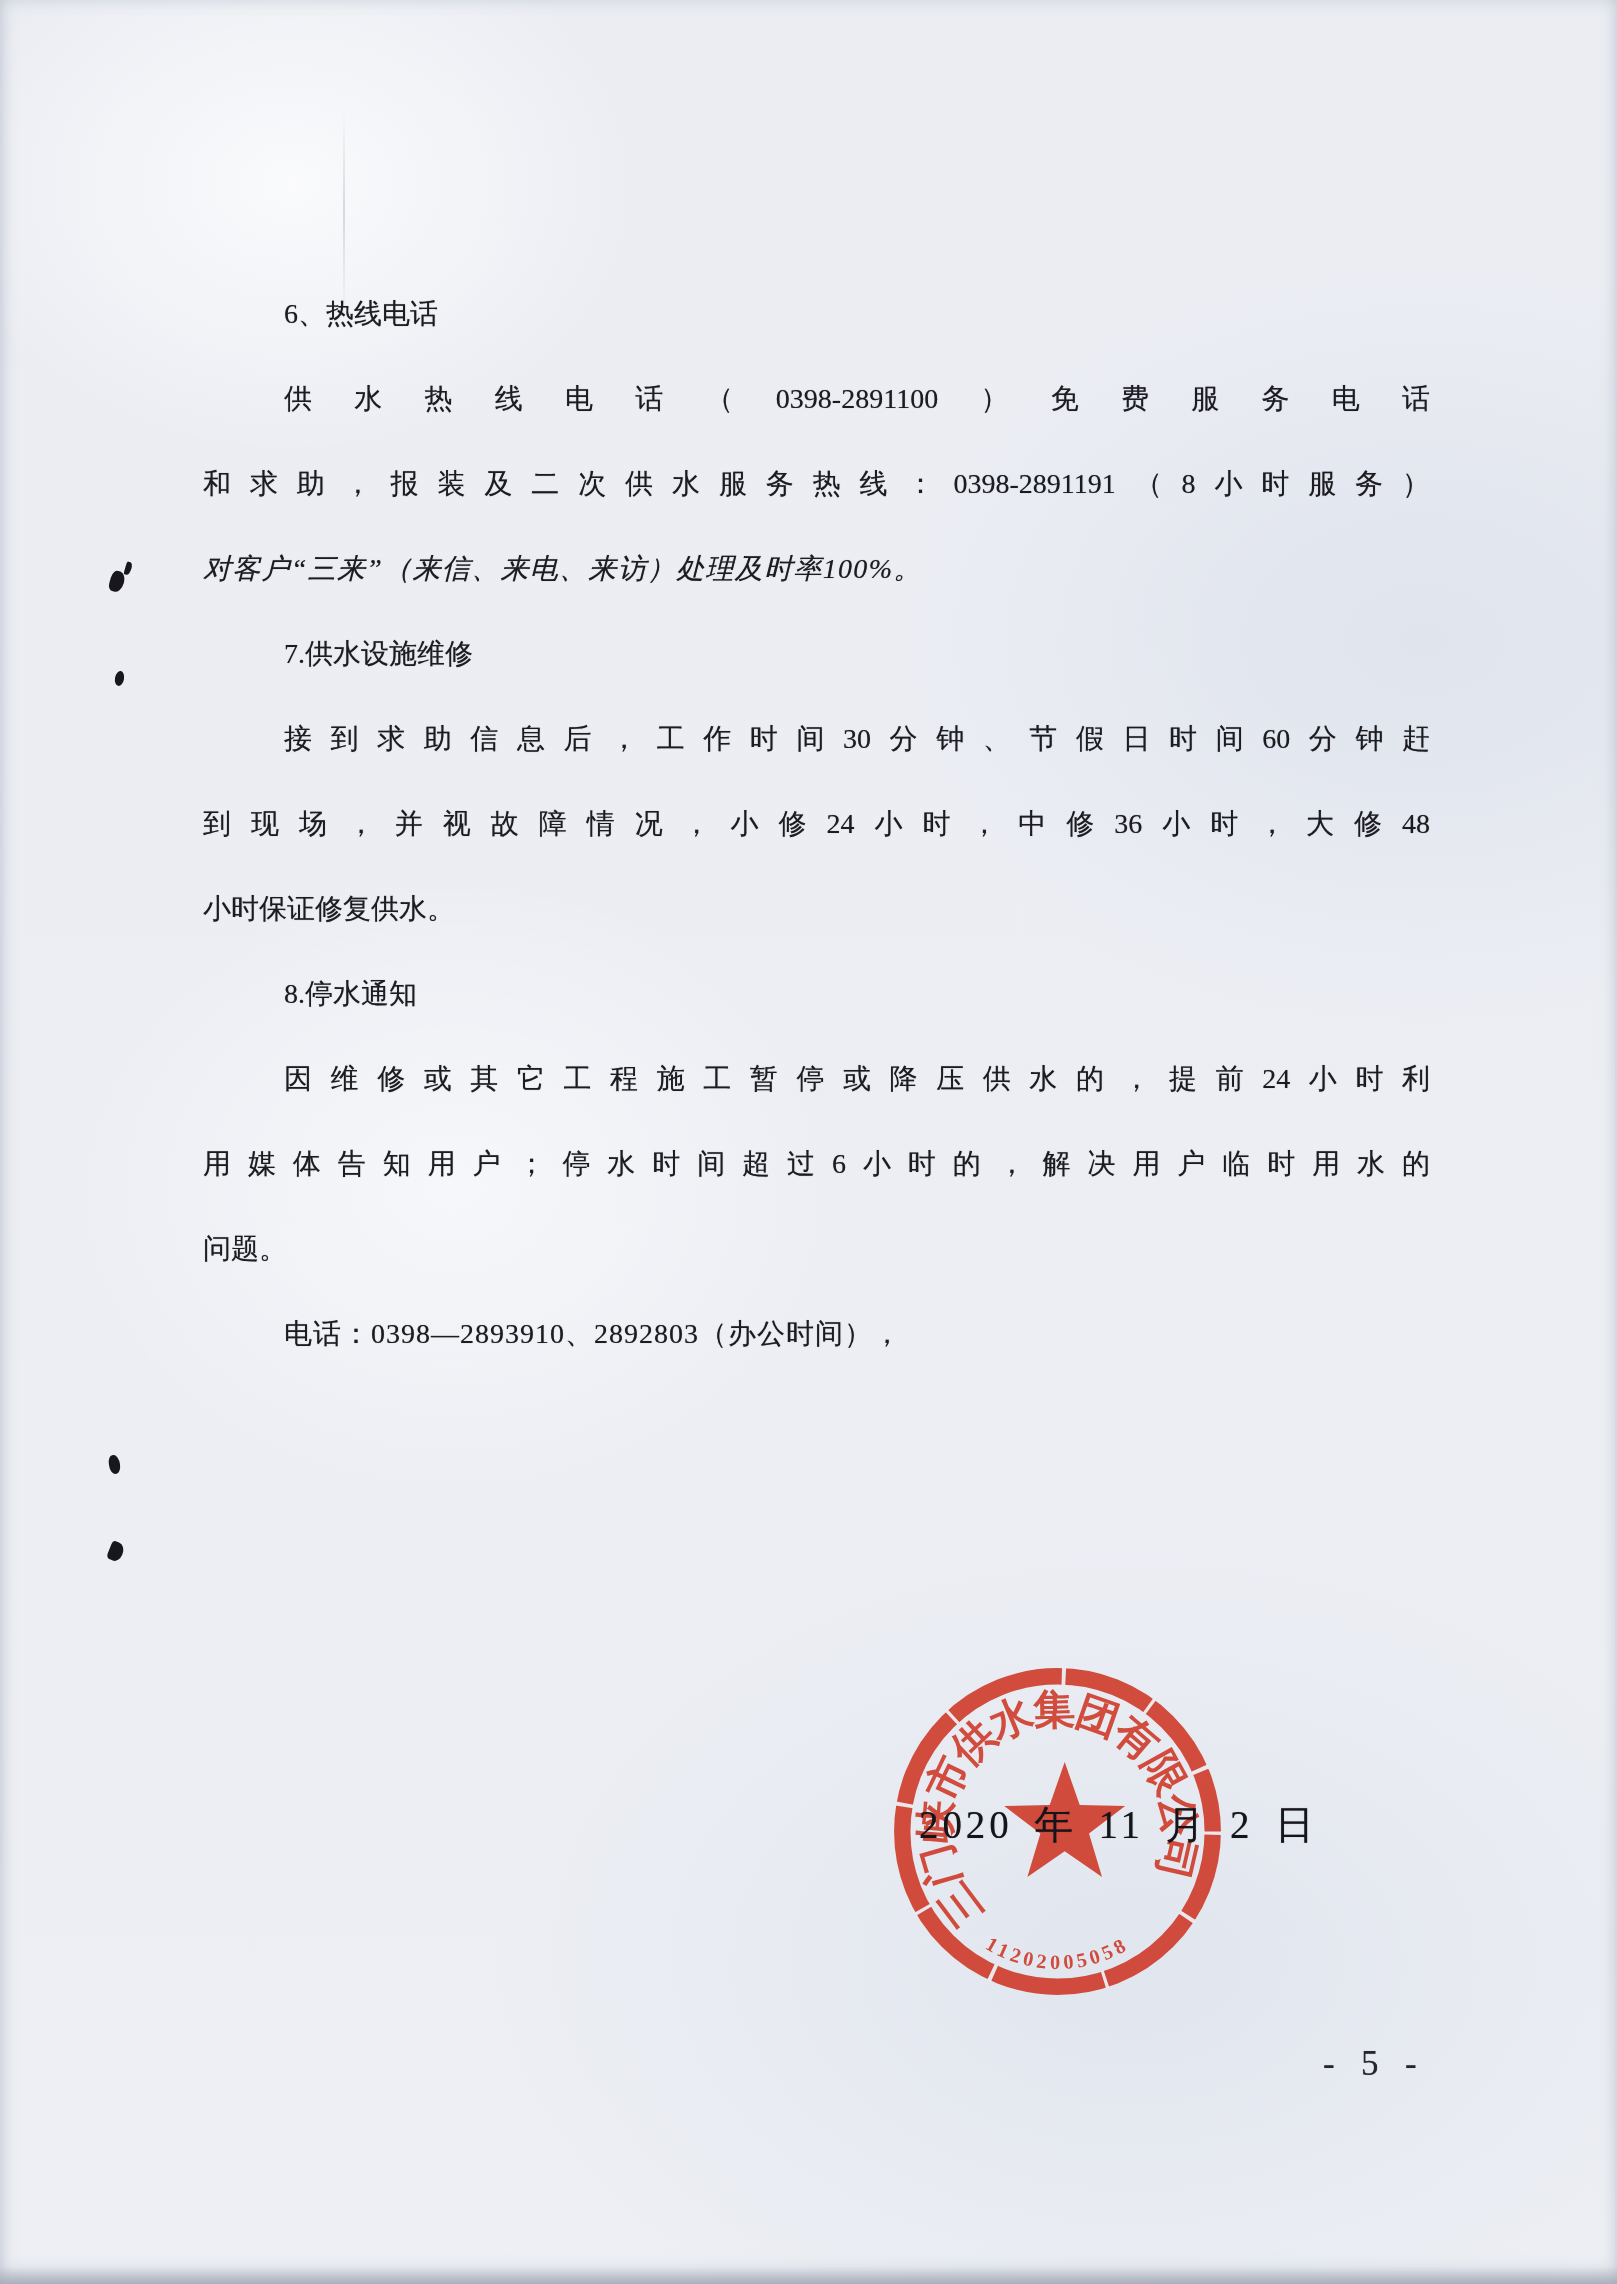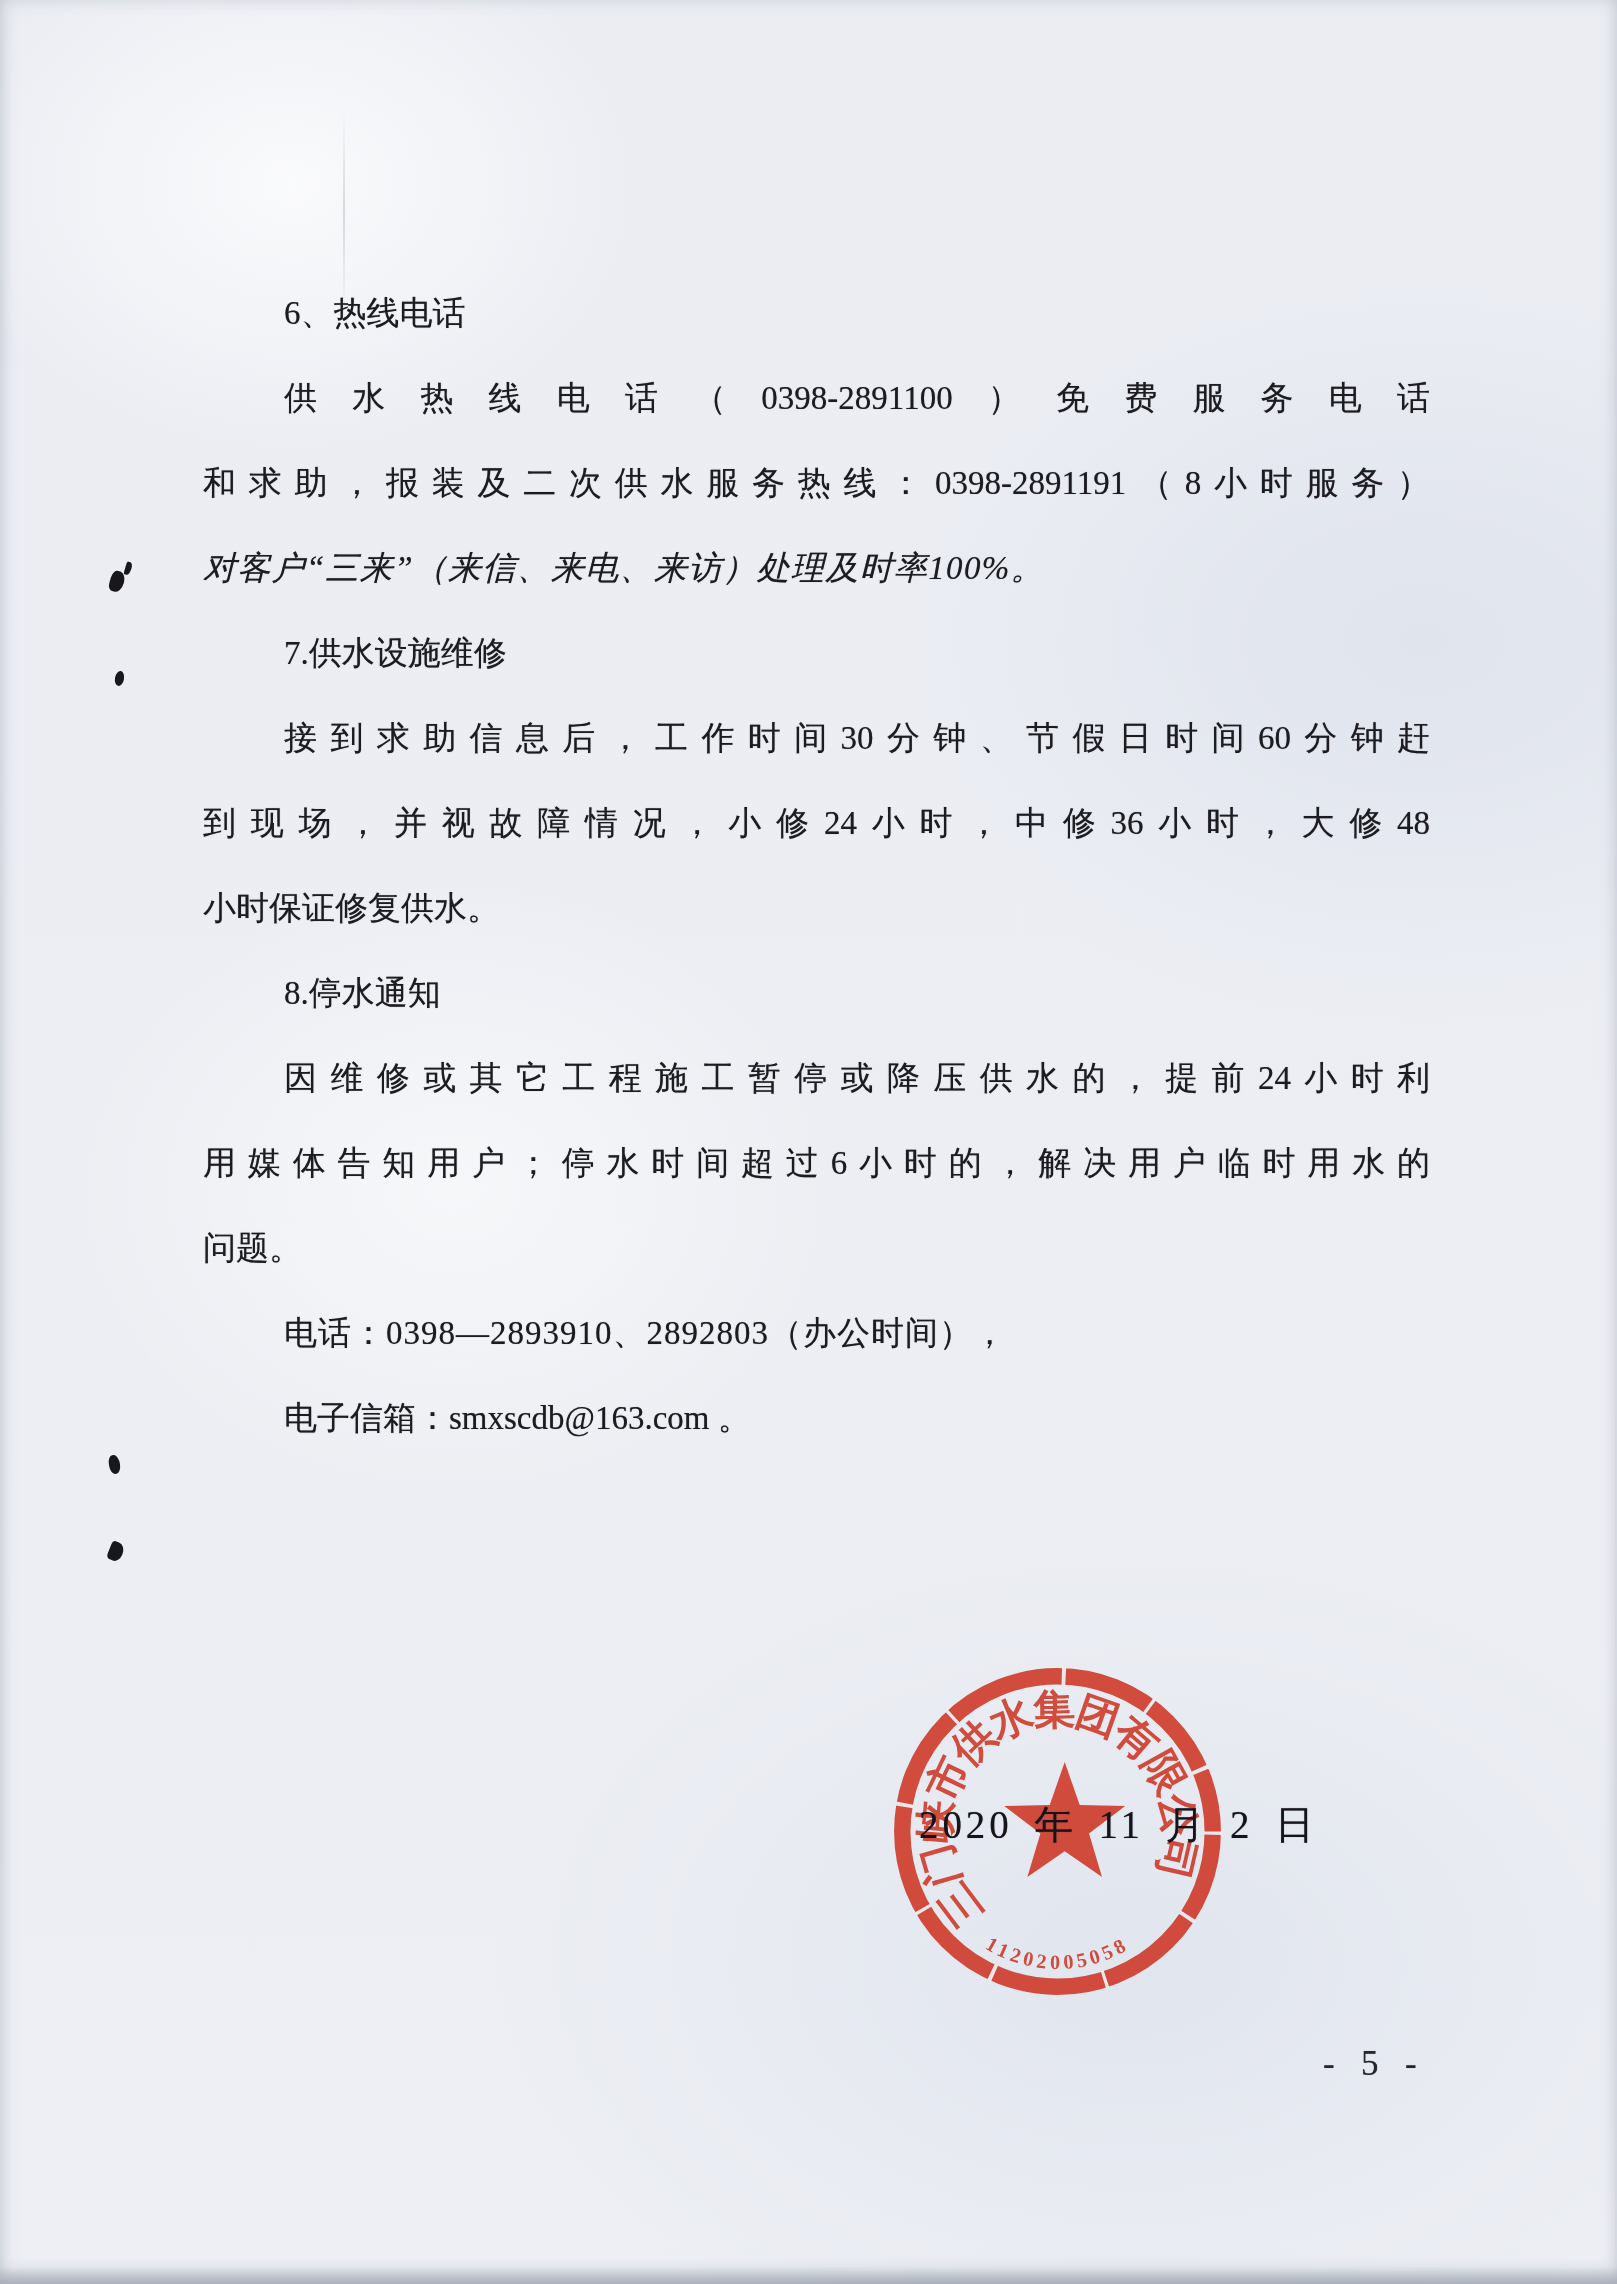--- a/index.html
+++ b/index.html
@@ -24,21 +24,21 @@
   .crease{
     position:absolute;left:343px;top:110px;width:2px;height:206px;
     background:linear-gradient(180deg, rgba(160,168,185,0), rgba(160,168,185,.4), rgba(160,168,185,0));
   }
   
   .text-block{
     position:absolute;left:203px;top:271px;width:1227px;
   }
   .line{
     height:85px;line-height:85px;
-    font-size:33px;color:#1b1b20;
+    font-size:28px;color:#1b1b20;
     text-shadow:0 0 0.8px rgba(10,10,15,.5);
   }
   .line.indent{text-indent:81px;}
   .line.justify{text-align:justify;text-align-last:justify;}
   
   .speck{position:absolute;background:#17171c;}
   .speck.s1{left:110px;top:571px;width:13.7px;height:21px;border-radius:45% 55% 60% 40%;
     transform:rotate(16deg);box-shadow:7.2px -15.7px 0 -3.9px #17171c;}
   .speck.s2{left:115px;top:671px;width:9.2px;height:15px;border-radius:50%;transform:rotate(10deg);}
   .speck.s3{left:109px;top:1455px;width:10.5px;height:19px;border-radius:45% 55% 50% 50%;transform:rotate(-8deg);}
@@ -83,21 +83,20 @@
       <div class="line" style="letter-spacing: 1.3px; font-style: italic;">对客户“三来”（来信、来电、来访）处理及时率100%。</div>
       <div class="line indent">7.供水设施维修</div>
       <div class="line justify indent">接到求助信息后，工作时间30分钟、节假日时间60分钟赶</div>
       <div class="line justify">到现场，并视故障情况，小修24小时，中修36小时，大修48</div>
       <div class="line">小时保证修复供水。</div>
       <div class="line indent">8.停水通知</div>
       <div class="line justify indent">因维修或其它工程施工暂停或降压供水的，提前24小时利</div>
       <div class="line justify">用媒体告知用户；停水时间超过6小时的，解决用户临时用水的</div>
       <div class="line">问题。</div>
       <div class="line indent" style="letter-spacing: 1px;">电话：0398—2893910、2892803（办公时间），</div>
-      <div class="line indent">电子信箱：smxscdb@163.com 。</div>
     </div>
 
   <div class="speck s1"></div>
   <div class="speck s2"></div>
   <div class="speck s3"></div>
   <div class="speck s4"></div>
 
   <svg class="stamp" viewBox="0 0 600 600" xmlns="http://www.w3.org/2000/svg">
     <defs>
       <path id="seal-bottom-arc" d="M 179.6 472 A 210 210 0 0 0 420.4 472" fill="none"></path>

